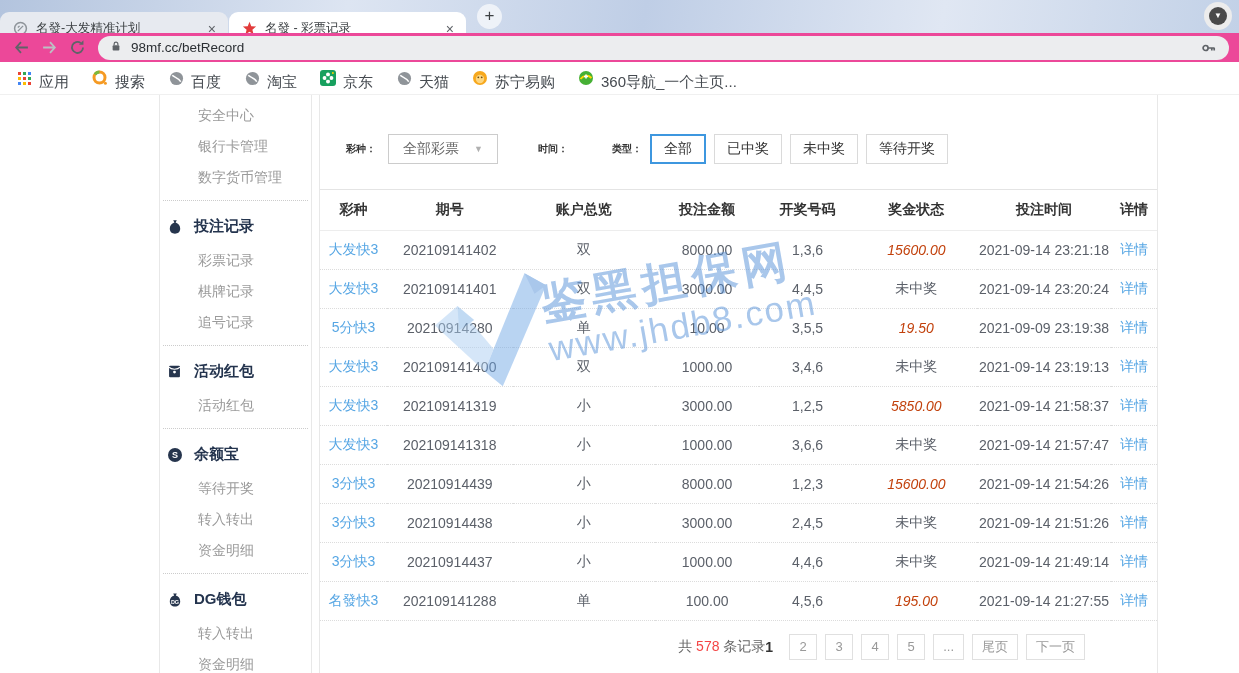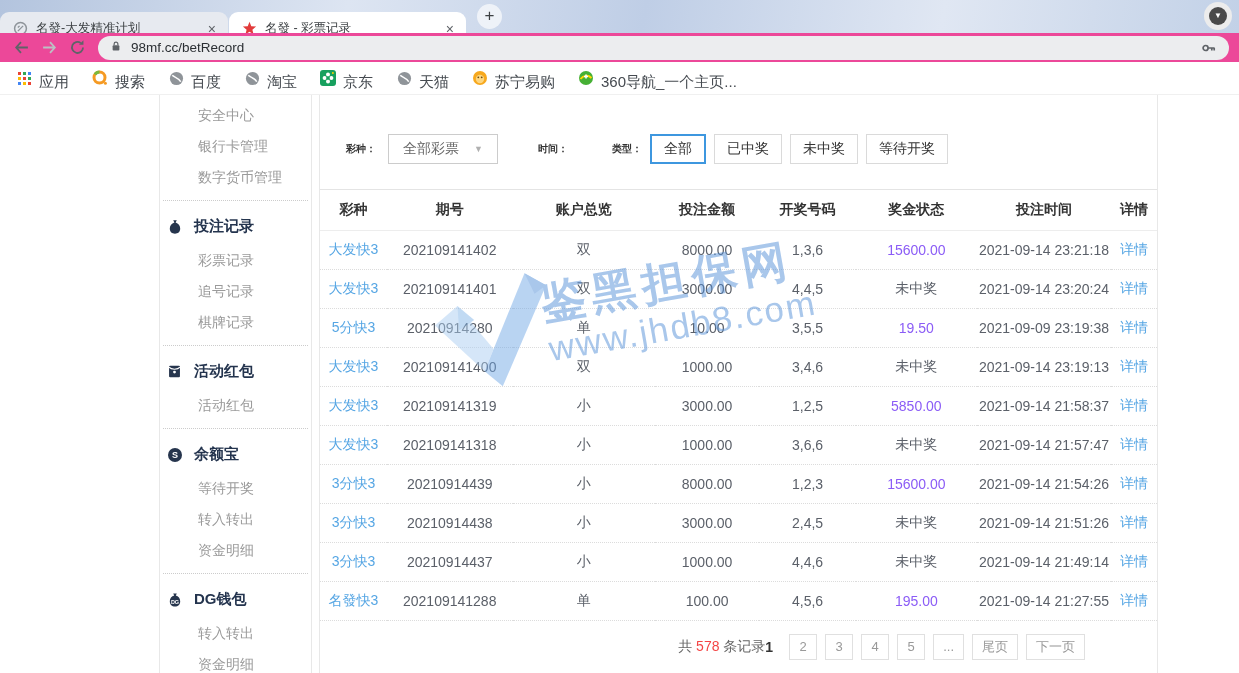--- a/index.html
+++ b/index.html
@@ -58,21 +58,21 @@
   .caret { font-size:9px; color:#b0b0b0; }
   .grp-time { margin-left:40px; } .grp-type { margin-left:44px; }
   .fbtn { height:30px; padding:0 12px; margin-left:8px; border:1px solid #dadada; background:#fff;
     font-size:14px; color:#333; display:flex; align-items:center; justify-content:center; white-space:nowrap; }
   .fbtn.sel { border:2px solid #3e97df; }
   
   table { width:100%; border-collapse:collapse; table-layout:fixed; }
   th { height:40px; font-size:14px; color:#333; font-weight:bold; border-bottom:1px solid #ededed; text-align:center; }
   td { height:39px; font-size:14px; color:#5b6069; text-align:center; border-bottom:1px dotted #dcdcdc; }
   .c1{width:8%} .c2{width:15%} .c3{width:17%} .c4{width:12.5%} .c5{width:11.5%} .c6{width:14.5%} .c7{width:16%} .c8{width:5.5%}
-  .lnk { color:#56a6e4; } .win { color:#8b5cf6; }
+  .lnk { color:#56a6e4; } .win { color:#c2410c;font-style:italic; }
   
   .tfoot { height:52px; display:flex; align-items:center; justify-content:flex-end;
     padding:0 72px 0 26px; }
   .total { font-size:14px; color:#666; } .total .red { color:#f44545; }
   .pager { display:flex; align-items:center; gap:8px; }
   .page-cur { font-size:14px; font-weight:bold; color:#333; margin-right:8px; }
   .pbox { min-width:28px; height:26px; border:1px solid #e0e0e0; background:#fff; color:#999;
     font-size:13px; display:flex; align-items:center; justify-content:center; padding:0 9px; }
   
   .watermark { position:absolute; left:110px; top:188px; display:flex; align-items:center;
@@ -244,22 +244,22 @@
       <div class="side-div"></div>
       <div class="side-head">
         <span class="side-ic">
           <svg width="16" height="16" viewBox="0 0 16 16">
             <path d="M6.2 1.2h3.6L8.6 3.6c2.8.8 4.6 3.2 4.6 6 0 3.4-2.3 5.2-5.2 5.2S2.8 13 2.8 9.6c0-2.8 1.8-5.2 4.6-6L6.2 1.2z" fill="#26354d"></path>
           </svg>
         </span>
         <span>投注记录</span>
       </div>
       <div class="side-item">彩票记录</div>
+      <div class="side-item">棋牌记录</div>
       <div class="side-item">追号记录</div>
-      <div class="side-item">棋牌记录</div>
       <div class="side-div"></div>
       <div class="side-head">
         <span class="side-ic">
           <svg width="15" height="15" viewBox="0 0 16 16">
             <rect x="2.2" y="1.8" width="11.6" height="12.4" rx="1.2" fill="#26354d"></rect>
             <path d="M2.2 3.4c2.2 2.8 9.4 2.8 11.6 0" stroke="#fff" stroke-width="1.1" fill="none"></path>
             <circle cx="8" cy="8.6" r="1.5" fill="#fff"></circle>
           </svg>
         </span>
         <span>活动红包</span>

